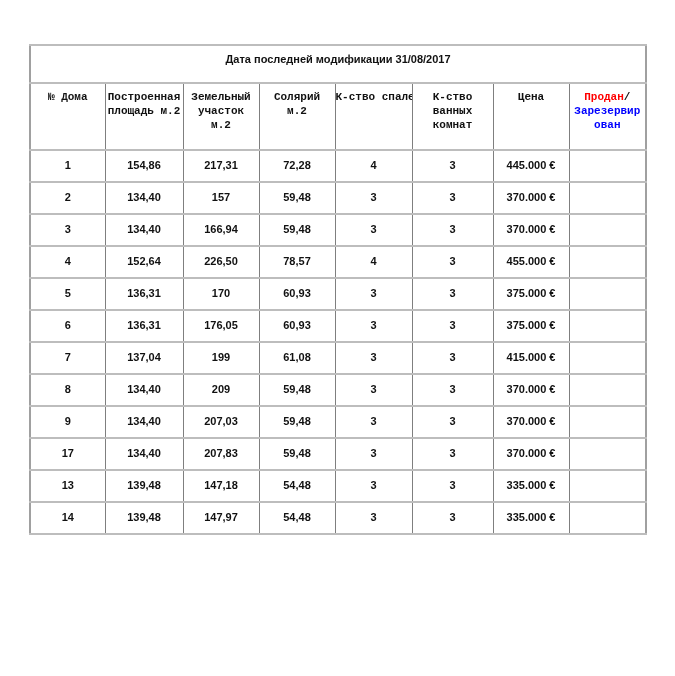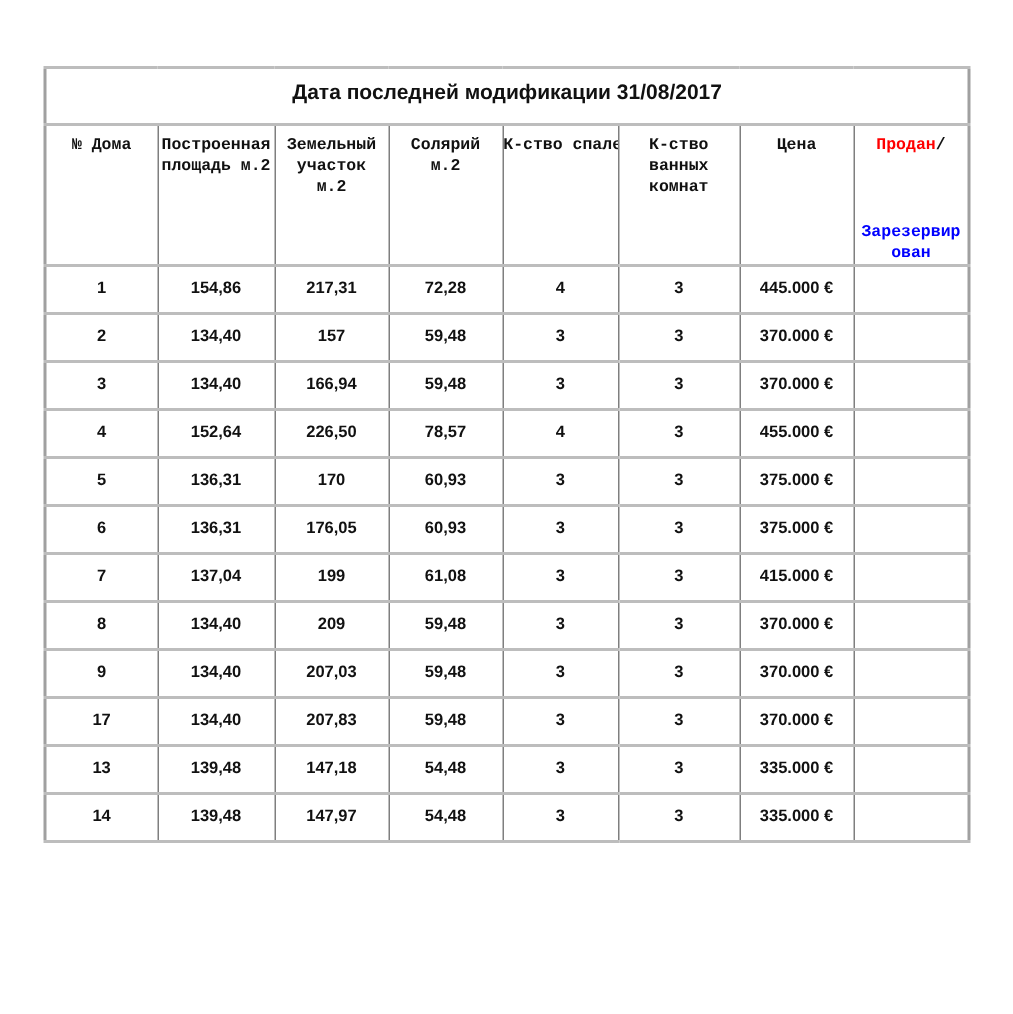--- a/index.html
+++ b/index.html
@@ -36,21 +36,21 @@
     border-bottom: 2px solid #bdbdbd;
     padding: 0 2px;
     text-align: center;
     vertical-align: top;
     overflow: hidden;
     background: #ffffff;
   }
   tr.title-row th {
     height: 29px;
     padding-top: 7px;
-    font-size: 14px;
+    font-size: 11px;
     font-weight: bold;
     color: #111111;
   }
   tr.header-row th {
     height: 43px;
     padding-top: 6px;
     line-height: 14px;
     font-weight: bold;
     font-family: Liberation Mono, monospace;
   }
@@ -63,21 +63,20 @@
     padding-top: 8px;
     line-height: 12px;
   }
   .status-sold { color: #ff0000; }
   .status-slash { color: #111111; }
   .status-reserved {
     color: #0000ff;
     display: block;
     overflow-wrap: anywhere;
     word-break: break-all;
-    margin-top: 44px;
   }
 </style>
 </head>
 <body>
 
 <div class="sheet">
   <table class="price-table">
     <colgroup>
       <col style="width:75px">
       <col style="width:78px">

